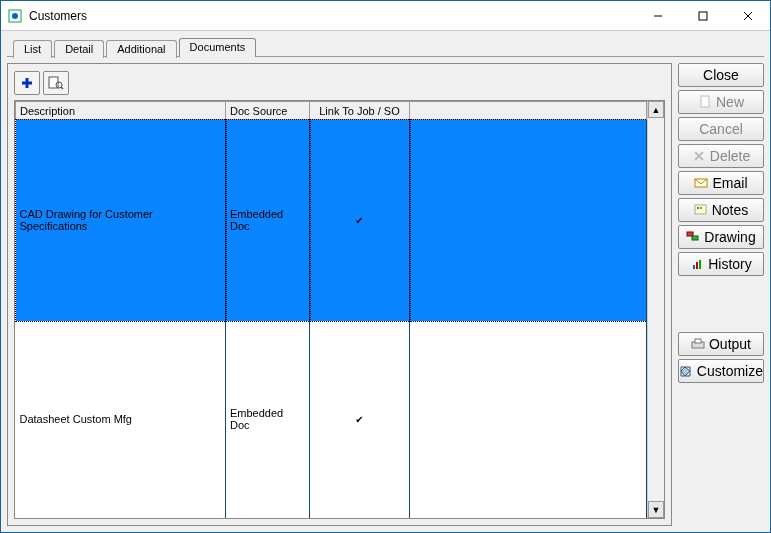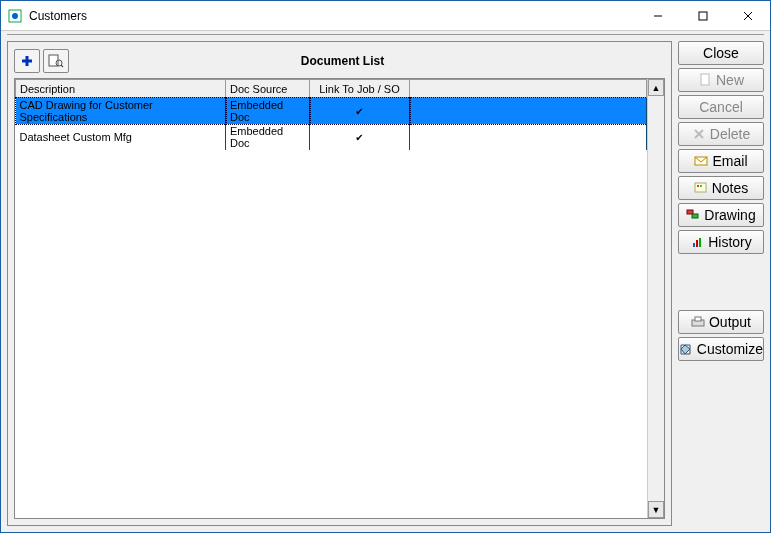--- a/index.html
+++ b/index.html
@@ -120,21 +120,21 @@
     margin-top: 4px;
     border: 1px solid #888;
     background: #fff;
     display: flex;
     position: relative;
   }
   .tbody-area {
     flex: 1;
     overflow: hidden;
     display:flex;
-    flex-direction:column;
+    flex-direction:row;
   }
   table.grid {
     border-collapse: collapse;
     width: 100%;
     table-layout: fixed;
   }
   table.grid th {
     background: #f0f0f0;
     border: 1px solid #999;
     font-weight: normal;
@@ -237,40 +237,45 @@
         <svg width="10" height="10">
             <line x1="1" y1="1" x2="9" y2="9" stroke-width="1"></line>
             <line x1="9" y1="1" x2="1" y2="9" stroke-width="1"></line>
           </svg>
       </div>
     </div>
   </div>
 
   <div class="client">
 
+    <div class="tabstrip">
+      <div class="tab"><span>List</span></div>
+      <div class="tab"><span>Detail</span></div>
+      <div class="tab"><span>Additional</span></div>
+      <div class="tab active"><span>Documents</span></div>
+    </div>
     <div class="tabline"></div>
 
     <div class="bodyrow">
 
       <div class="leftpanel">
         <div class="panel-toolbar">
           <div class="icon-btn">
             <svg width="14" height="14">
                 <line x1="7" y1="2" x2="7" y2="12" stroke="#0030c0" stroke-width="3"></line>
                 <line x1="2" y1="7" x2="12" y2="7" stroke="#0030c0" stroke-width="3"></line>
               </svg>
           </div>
           <div class="icon-btn">
             <svg width="16" height="14">
                 <rect x="1" y="1" width="9" height="11" fill="#fff" stroke="#555"></rect>
                 <circle cx="11" cy="9" r="3" fill="none" stroke="#555"></circle>
                 <line x1="13" y1="11" x2="15" y2="13" stroke="#555" stroke-width="1.5"></line>
               </svg>
           </div>
-          <div class="panel-title">Document List</div>
           <div style="width:52px"></div>
         </div>
 
         <div class="tablewrap">
           <div class="tbody-area">
             <table class="grid">
               <colgroup>
                 <col style="width:210px">
                 <col style="width:84px">
                 <col style="width:100px">

